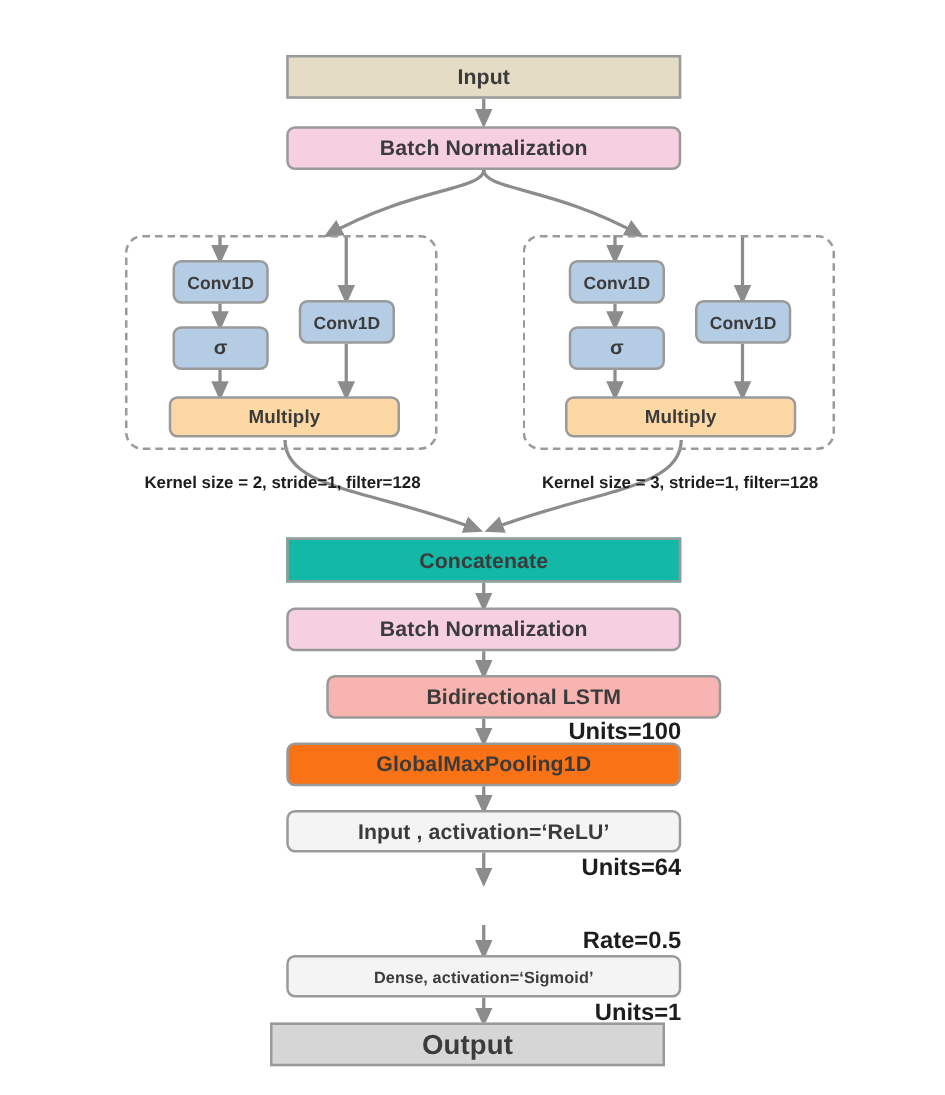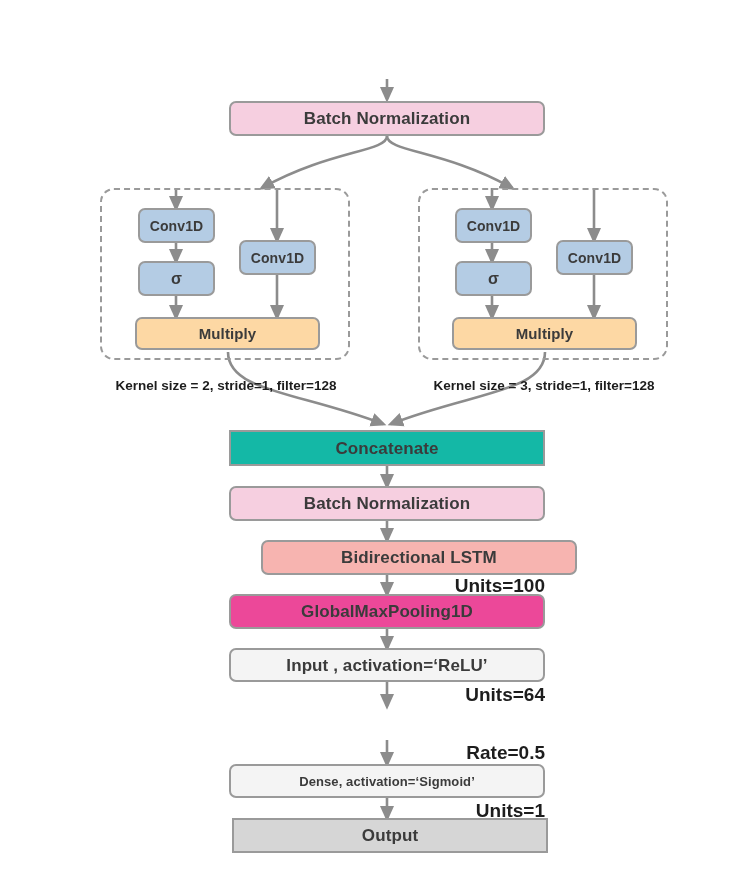--- a/index.html
+++ b/index.html
@@ -115,20 +115,23 @@
       <path d="M387,466 L387,486"></path>
       <path d="M387,521 L387,540"></path>
       <path d="M387,575 L387,594"></path>
       <path d="M387,629 L387,648"></path>
       <path d="M387,682 L387,706"></path>
       <path d="M387,740 L387,764"></path>
       <path d="M387,798 L387,818"></path>
     </g>
   </svg>
 
+  <div class="node sharp" style="left:229px; top:44px; width:316px; height:35px; background:#E4DCC4; font-size:17px;">
+    <span>Input</span>
+  </div>
 
   <div class="node rounded" style="left:229px; top:101px; width:316px; height:35px; background:#F6CFE0; font-size:17px;">
     <span>Batch Normalization</span>
   </div>
 
   <div class="group-box" style="left:100px; top:188px; width:250px; height:172px;"></div>
 
   <div class="node rounded" style="left:138px; top:208px; width:77px; height:35px; background:#B4CCE4; font-size:14px;">
     <span>Conv1D</span>
   </div>
@@ -179,21 +182,21 @@
     <span>Batch Normalization</span>
   </div>
 
   <div class="node rounded" style="left:229px; top:540px; width:316px; height:35px; background:#F7B4B0; font-size:17px;margin-left:32px;">
     <span>Bidirectional  LSTM</span>
   </div>
   <div class="side-note" style="left:345px; top:576px; width:200px;">
     <span>Units=100</span>
   </div>
 
-  <div class="node rounded" style="left:229px; top:594px; width:316px; height:35px; background:#ec4899; font-size:17px;">
+  <div class="node rounded" style="left:229px; top:594px; width:316px; height:35px; background:#f97316; font-size:17px;">
     <span>GlobalMaxPooling1D</span>
   </div>
 
   <div class="node rounded" style="left:229px; top:648px; width:316px; height:34px; background:#F4F4F4; font-size:17px;">
     <span>Input , activation=‘ReLU’</span>
   </div>
   <div class="side-note" style="left:345px; top:685px; width:200px;">
     <span>Units=64</span>
   </div>
 
@@ -201,17 +204,17 @@
     <span>Rate=0.5</span>
   </div>
 
   <div class="node rounded" style="left:229px; top:764px; width:316px; height:34px; background:#F4F4F4; font-size:13px;">
     <span>Dense, activation=‘Sigmoid’</span>
   </div>
   <div class="side-note" style="left:345px; top:801px; width:200px;">
     <span>Units=1</span>
   </div>
 
-  <div class="node sharp" style="left:232px; top:818px; width:316px; height:35px; background:#D6D6D6; font-size:17px;">
+  <div class="node sharp" style="left:216px; top:818px; width:316px; height:35px; background:#D6D6D6; font-size:22px;">
     <span>Output</span>
   </div>
 
 </div>
 
 </body></html>

